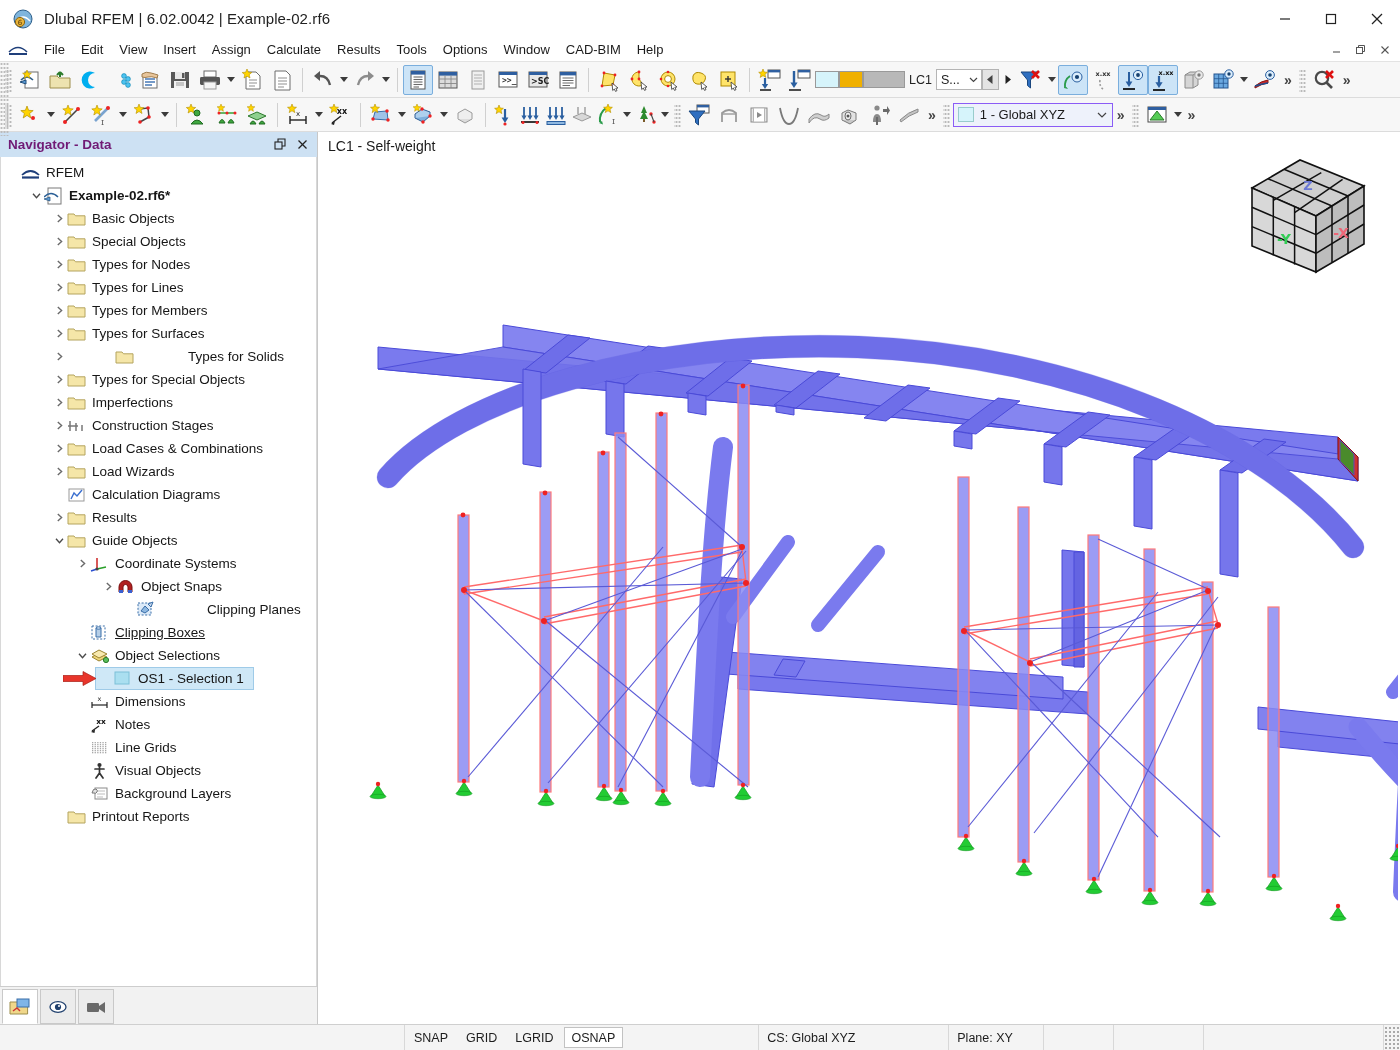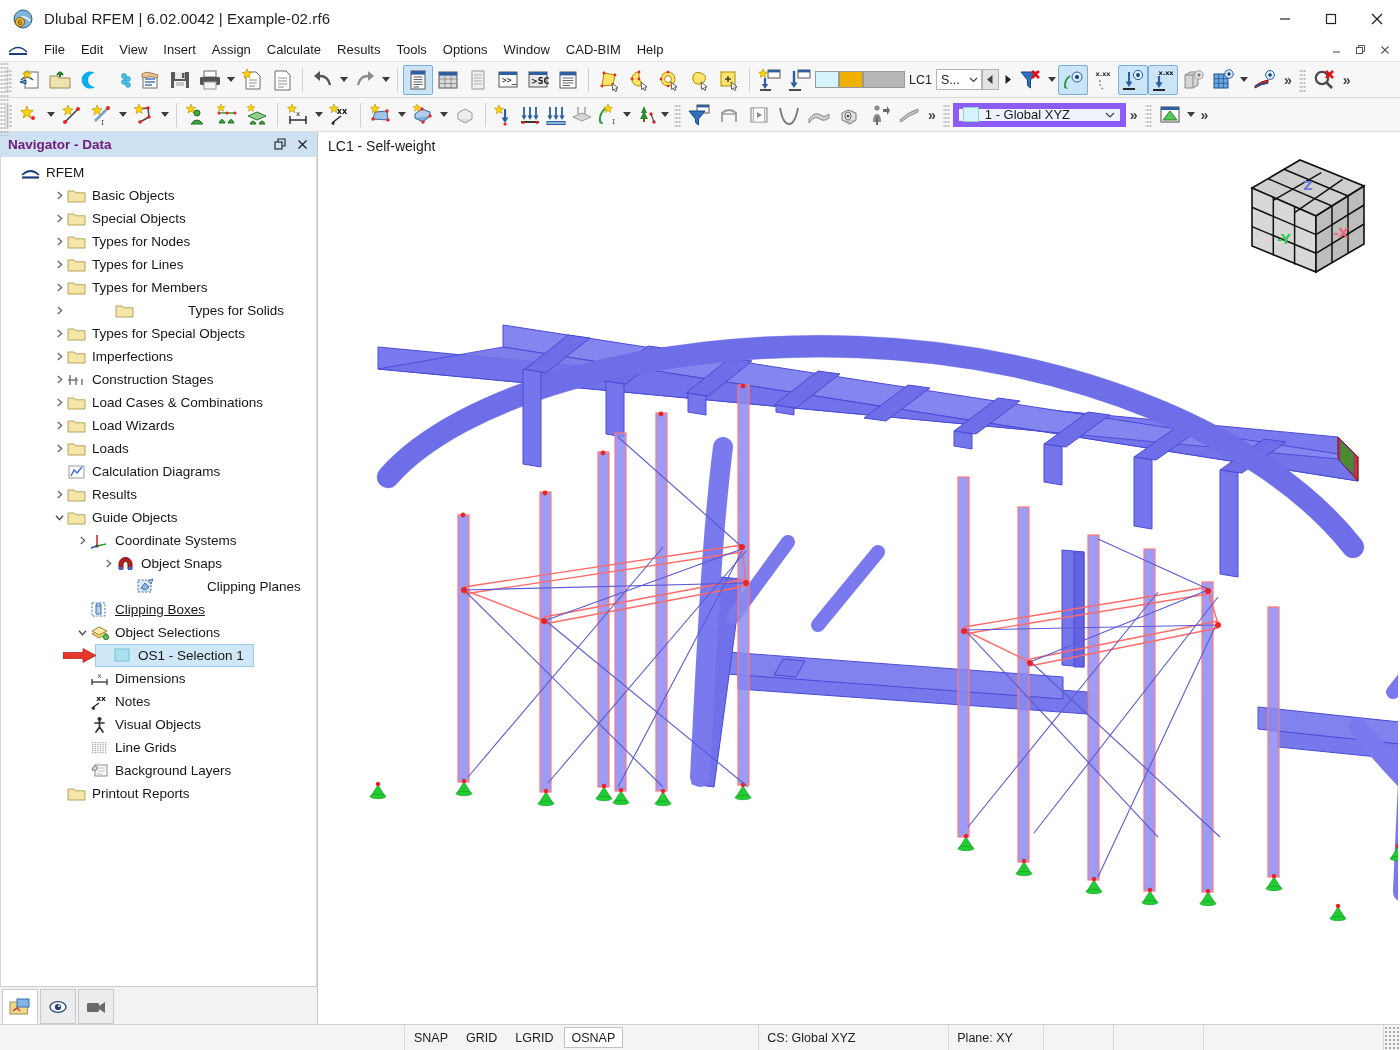--- a/index.html
+++ b/index.html
@@ -80,21 +80,21 @@
   .chev-more { font-size: 14px; color: #444; padding: 0 4px; flex: 0 0 auto; font-weight: bold; }
   .lc-swatch { width: 24px; height: 17px; flex: 0 0 24px; border: 1px solid #999; }
   .lc-label { font-size: 12.5px; padding: 0 4px; color:#222; }
   .lc-combo {
     display: flex; align-items: center; height: 21px; border: 1px solid #b5b5b5; background: #fff;
     padding: 0 2px 0 4px; font-size: 12.5px; min-width: 46px; justify-content: space-between;
   }
   .lc-combo .cv { color:#222; }
   .cs-combo {
     display: flex; align-items: center; height: 24px; background: #eef2fb;
-    border: 6px solid #8b5cf6; width: 173px; padding: 0 4px; gap: 6px; font-size: 13px;
+    border: 1px solid #8b5cf6; width: 160px; padding: 0 4px; gap: 6px; font-size: 13px;
   }
   .cs-combo .sw { width: 16px; height: 15px; background: #d6f4fb; border: 1px solid #9cc; flex: 0 0 16px;}
   .cs-combo .cv { flex: 1; color: #1a1a1a; }
   .nav-arrow {
     width: 17px; height: 21px; background: #e4e4e4; border: 1px solid #b3b3b3;
     display: flex; align-items: center; justify-content: center; flex: 0 0 17px;
   }
   .nav-arrow.flat { background: #f7f7f7; border-color: transparent; }
 
   
@@ -895,20 +895,35 @@
           <div class="tnode" style="padding-left: 4px;">
             <span class="twist"></span>
             <span class="ico">
               <svg width="19" height="16" viewBox="0 0 19 16">
                 <path d="M1 10 Q9.5 2 18 10" fill="none" stroke="#1f3f7a" stroke-width="1.7"></path>
                 <line x1="1" y1="12.5" x2="18" y2="12.5" stroke="#1f3f7a" stroke-width="2.2"></line>
               </svg>
             </span>
             <span class="lbl">RFEM</span>
           </div>
+          <div class="tnode bold" style="padding-left: 27px;">
+            <span class="twist">
+              <svg width="11" height="11" viewBox="0 0 11 11">
+                <polyline points="2,3.8 5.5,7.6 9,3.8" fill="none" stroke="#4a4a4a" stroke-width="1.4"></polyline>
+              </svg>
+            </span>
+            <span class="ico">
+              <svg width="19" height="18" viewBox="0 0 19 18">
+                <rect x="4" y="1" width="13" height="16" fill="#fff" stroke="#7a7a7a"></rect>
+                <path d="M0 10 Q7 3 14 10" fill="none" stroke="#2a5f96" stroke-width="1.5"></path>
+                <path d="M0 12 l6 -2 l0 4 z" fill="#5b9bd5" stroke="#23507d" stroke-width=".7"></path>
+              </svg>
+            </span>
+            <span class="lbl">Example-02.rf6*</span>
+          </div>
           <div class="tnode" style="padding-left: 50px;">
             <span class="twist">
               <svg width="11" height="11" viewBox="0 0 11 11">
                 <polyline points="3.8,2 7.6,5.5 3.8,9" fill="none" stroke="#6a6a6a" stroke-width="1.4"></polyline>
               </svg>
             </span>
             <span class="ico">
               <svg width="19" height="16" viewBox="0 0 19 16">
                 <path d="M1 3 h6 l1.5 1.8 h9.5 V14 H1 z" fill="#f5e6a8" stroke="#b4a45e"></path>
               </svg>
@@ -959,20 +974,33 @@
               <svg width="11" height="11" viewBox="0 0 11 11">
                 <polyline points="3.8,2 7.6,5.5 3.8,9" fill="none" stroke="#6a6a6a" stroke-width="1.4"></polyline>
               </svg>
             </span>
             <span class="ico">
               <svg width="19" height="16" viewBox="0 0 19 16">
                 <path d="M1 3 h6 l1.5 1.8 h9.5 V14 H1 z" fill="#f5e6a8" stroke="#b4a45e"></path>
               </svg>
             </span>
             <span class="lbl">Types for Members</span>
+          </div>
+          <div class="tnode" style="padding-left: 50px;">
+            <span class="twist">
+              <svg width="11" height="11" viewBox="0 0 11 11">
+                <polyline points="3.8,2 7.6,5.5 3.8,9" fill="none" stroke="#6a6a6a" stroke-width="1.4"></polyline>
+              </svg>
+            </span>
+            <span class="ico">
+              <svg width="19" height="16" viewBox="0 0 19 16">
+                <path d="M1 3 h6 l1.5 1.8 h9.5 V14 H1 z" fill="#f5e6a8" stroke="#b4a45e"></path>
+              </svg>
+            </span>
+            <span class="lbl">Types for Surfaces</span>
           </div>
           <div class="tnode" style="padding-left: 50px; gap: 48px;">
             <span class="twist">
               <svg width="11" height="11" viewBox="0 0 11 11">
                 <polyline points="3.8,2 7.6,5.5 3.8,9" fill="none" stroke="#6a6a6a" stroke-width="1.4"></polyline>
               </svg>
             </span>
             <span class="ico">
               <svg width="19" height="16" viewBox="0 0 19 16">
                 <path d="M1 3 h6 l1.5 1.8 h9.5 V14 H1 z" fill="#f5e6a8" stroke="#b4a45e"></path>
@@ -1044,33 +1072,20 @@
               </svg>
             </span>
             <span class="ico">
               <svg width="19" height="16" viewBox="0 0 19 16">
                 <path d="M1 3 h6 l1.5 1.8 h9.5 V14 H1 z" fill="#f5e6a8" stroke="#b4a45e"></path>
               </svg>
             </span>
             <span class="lbl">Load Wizards</span>
           </div>
           <div class="tnode" style="padding-left: 50px;">
-            <span class="twist">
-              <svg width="11" height="11" viewBox="0 0 11 11">
-                <polyline points="3.8,2 7.6,5.5 3.8,9" fill="none" stroke="#6a6a6a" stroke-width="1.4"></polyline>
-              </svg>
-            </span>
-            <span class="ico">
-              <svg width="19" height="16" viewBox="0 0 19 16">
-                <path d="M1 3 h6 l1.5 1.8 h9.5 V14 H1 z" fill="#f5e6a8" stroke="#b4a45e"></path>
-              </svg>
-            </span>
-            <span class="lbl">Loads</span>
-          </div>
-          <div class="tnode" style="padding-left: 50px;">
             <span class="twist"></span>
             <span class="ico">
               <svg width="19" height="16" viewBox="0 0 19 16">
                 <rect x="2" y="2" width="15" height="12" fill="#fff" stroke="#9a9a9a"></rect>
                 <polyline points="4,12 7,6 10,9 15,3" fill="none" stroke="#3a6fd0" stroke-width="1.4"></polyline>
               </svg>
             </span>
             <span class="lbl">Calculation Diagrams</span>
           </div>
           <div class="tnode" style="padding-left: 50px;">
@@ -1195,30 +1210,20 @@
           <div class="tnode" style="padding-left: 73px;">
             <span class="twist"></span>
             <span class="ico">
               <svg width="19" height="16" viewBox="0 0 19 16">
                 <text x="11" y="7" font-size="7.5" text-anchor="middle" fill="#111" font-family="DejaVu Sans" font-weight="bold">xx</text>
                 <line x1="2" y1="14" x2="9" y2="9" stroke="#222" stroke-width="1.3"></line>
                 <polygon points="1,15 5,12.5 4.5,16" fill="#222"></polygon>
               </svg>
             </span>
             <span class="lbl">Notes</span>
-          </div>
-          <div class="tnode" style="padding-left: 73px;">
-            <span class="twist"></span>
-            <span class="ico">
-              <svg width="19" height="17" viewBox="0 0 19 17">
-                <circle cx="9.5" cy="3" r="2.1" fill="#333"></circle>
-                <path d="M9.5 5 L9.5 11 M9.5 11 L6 16 M9.5 11 L13 16 M5 7 L14 7" stroke="#333" stroke-width="1.7" fill="none" stroke-linecap="round"></path>
-              </svg>
-            </span>
-            <span class="lbl">Visual Objects</span>
           </div>
           <div class="tnode" style="padding-left: 73px;">
             <span class="twist"></span>
             <span class="ico">
               <svg width="19" height="16" viewBox="0 0 19 16">
                 <g fill="#a8a8a8">
                   <rect x="2" y="2" width="1.3" height="1.3"></rect>
                   <rect x="4.6" y="2" width="1.3" height="1.3"></rect>
                   <rect x="7.2" y="2" width="1.3" height="1.3"></rect>
                   <rect x="9.8" y="2" width="1.3" height="1.3"></rect>
@@ -1256,20 +1261,30 @@
                   <rect x="15" y="12" width="1.3" height="1.3"></rect>
                 </g>
               </svg>
             </span>
             <span class="lbl">Line Grids</span>
           </div>
           <div class="tnode" style="padding-left: 73px;">
             <span class="twist"></span>
             <span class="ico">
               <svg width="19" height="17" viewBox="0 0 19 17">
+                <circle cx="9.5" cy="3" r="2.1" fill="#333"></circle>
+                <path d="M9.5 5 L9.5 11 M9.5 11 L6 16 M9.5 11 L13 16 M5 7 L14 7" stroke="#333" stroke-width="1.7" fill="none" stroke-linecap="round"></path>
+              </svg>
+            </span>
+            <span class="lbl">Visual Objects</span>
+          </div>
+          <div class="tnode" style="padding-left: 73px;">
+            <span class="twist"></span>
+            <span class="ico">
+              <svg width="19" height="17" viewBox="0 0 19 17">
                 <rect x="5" y="3" width="12" height="11" fill="#fff" stroke="#8a8a8a"></rect>
                 <g stroke="#b5b5b5" stroke-width=".9">
                   <line x1="7" y1="6" x2="15" y2="6"></line>
                   <line x1="7" y1="9" x2="15" y2="9"></line>
                   <line x1="7" y1="12" x2="13" y2="12"></line>
                 </g>
                 <path d="M2 8 q1 -5 4 -4 q2 1 1 3 q-1 2 -3 1 z" fill="#e3e3e3" stroke="#777"></path>
               </svg>
             </span>
             <span class="lbl">Background Layers</span>

